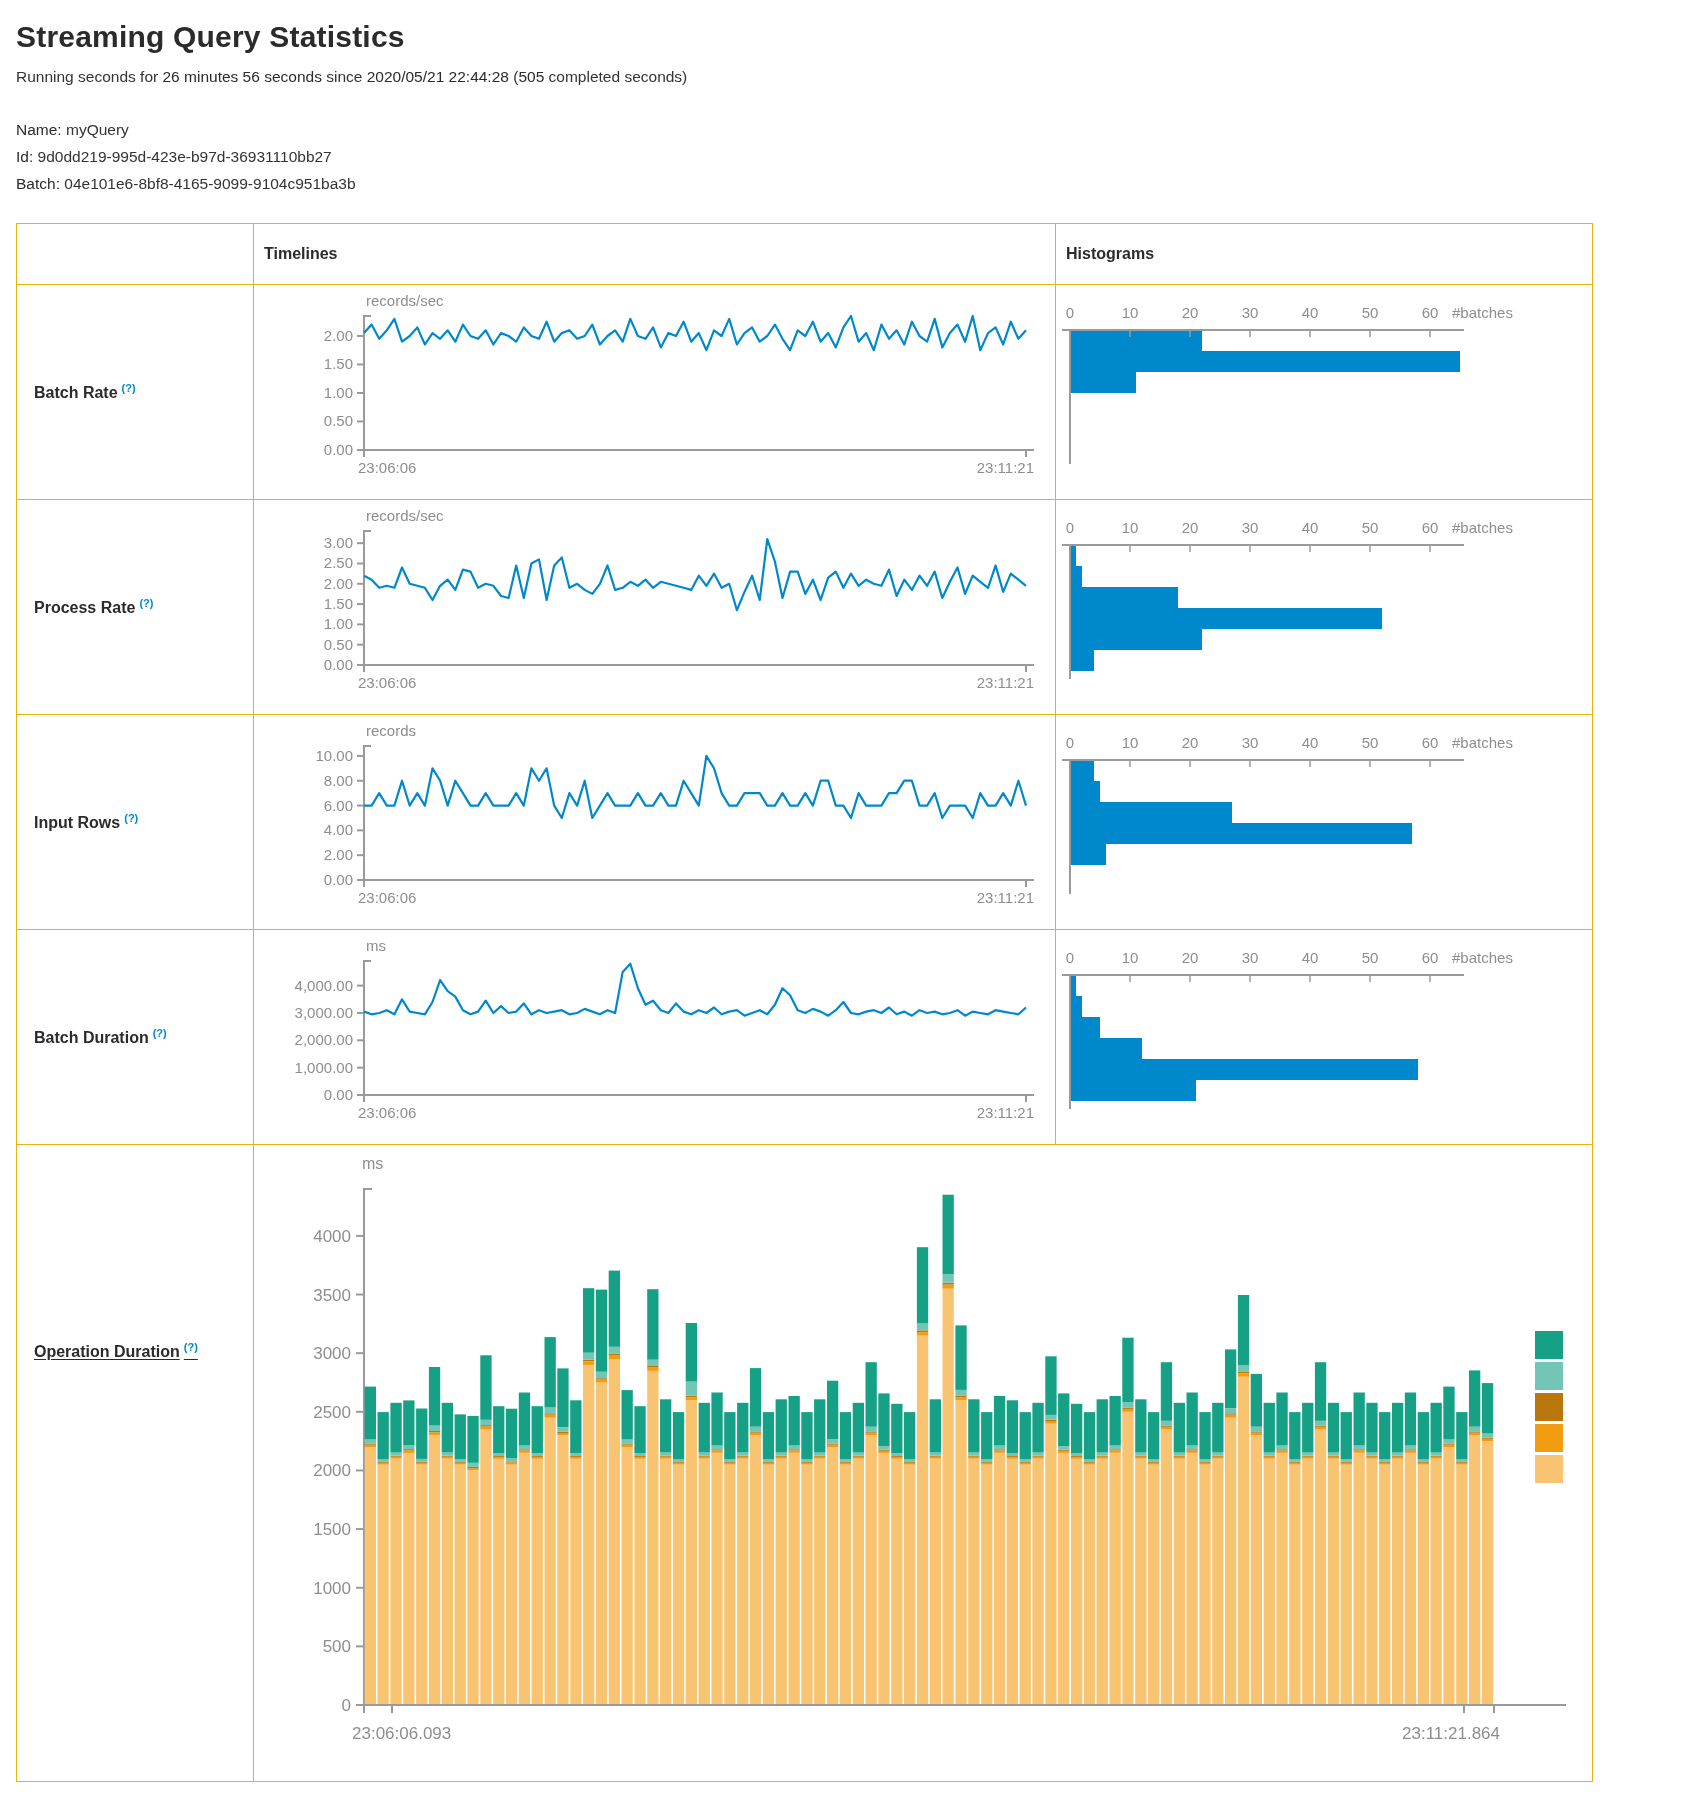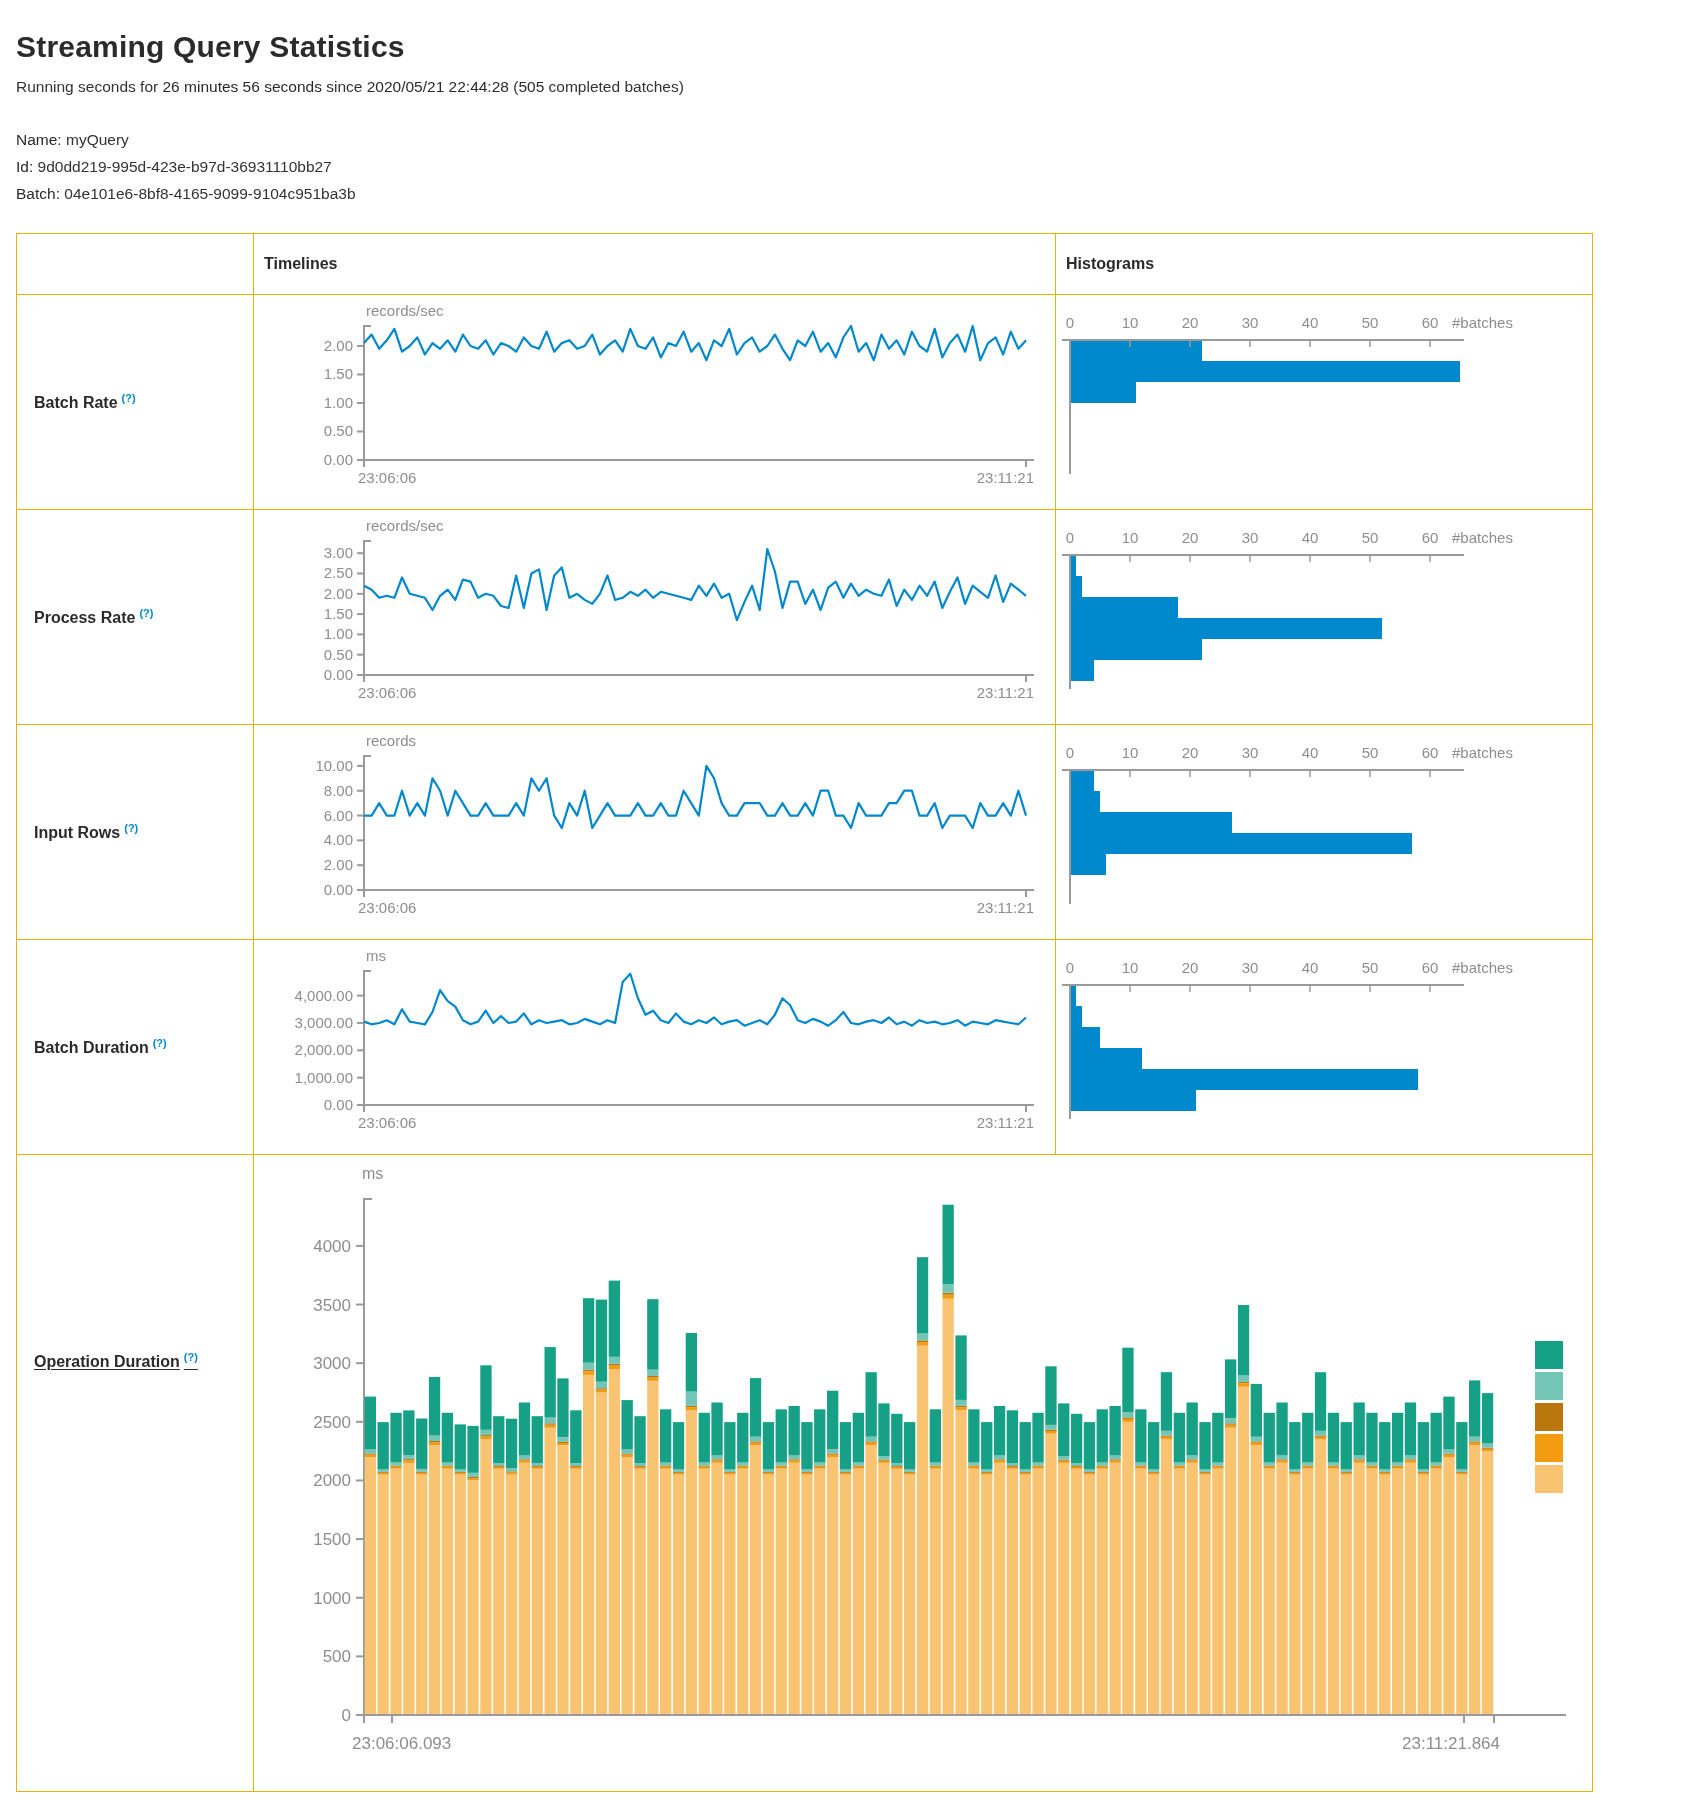--- a/index.html
+++ b/index.html
@@ -1,17 +1,17 @@
 <!DOCTYPE html>
 <html><head>
 <meta charset="utf-8">
 <style>
   html,body{margin:0;padding:0;background:#fff;color:#333;
     font-family:"Liberation Sans","DejaVu Sans",sans-serif;}
-  .page{width:1693px;box-sizing:border-box;padding:24px 16px 8px 16px;}
+  .page{width:1693px;box-sizing:border-box;padding:14px 16px 8px 16px;}
   h1{font-size:30px;margin:6px 0 14px 0;color:#2b2b2b;letter-spacing:.2px;}
   .subtitle{font-size:15.5px;margin:0 0 30px 0;color:#333;}
   .meta{font-size:15.5px;line-height:1.75;margin-bottom:26px;}
   .meta b,.subtitle b{font-weight:normal;color:#2b2b2b;}
   table{border-collapse:collapse;margin-top:24px;table-layout:fixed;width:1576px;background:#fff;}
   th,td{border:1px solid #eab308;}
   thead th{height:58px;text-align:left;font-size:16px;color:#2b2b2b;
     padding-left:10px;vertical-align:middle;font-weight:bold;}
   th.rowlabel{width:237px;text-align:left;padding-left:17px;font-size:16px;
     color:#2b2b2b;vertical-align:middle;font-weight:bold;background:#fff;}
@@ -25,21 +25,21 @@
   .legend{position:absolute;top:186px;right:29px;width:28px;}
   .legend .sw{display:block;width:28px;height:28px;margin-bottom:3px;}
 </style>
 </head>
 <body>
 
 <div class="page">
 
   <h1>Streaming Query Statistics</h1>
 
-  <p class="subtitle"><span>Running seconds for </span><b>26 minutes 56 seconds</b><span> since </span><b>2020/05/21 22:44:28</b><span> (</span><b>505</b><span> completed batches)</span></p>
+  <p class="subtitle"><span>Running seconds for </span><b>26 minutes 56 seconds</b><span> since </span><b>2020/05/21 22:44:28</b><span> (</span><b>505</b><span> completed seconds)</span></p>
 
   <div class="meta">
     <div><b>Name:</b> <span>myQuery</span></div>
     <div><b>Id:</b> <span>9d0dd219-995d-423e-b97d-36931110bb27</span></div>
     <div><b>Batch:</b> <span>04e101e6-8bf8-4165-9099-9104c951ba3b</span></div>
   </div>
 
   <table>
     <colgroup>
         <col style="width:237px">

